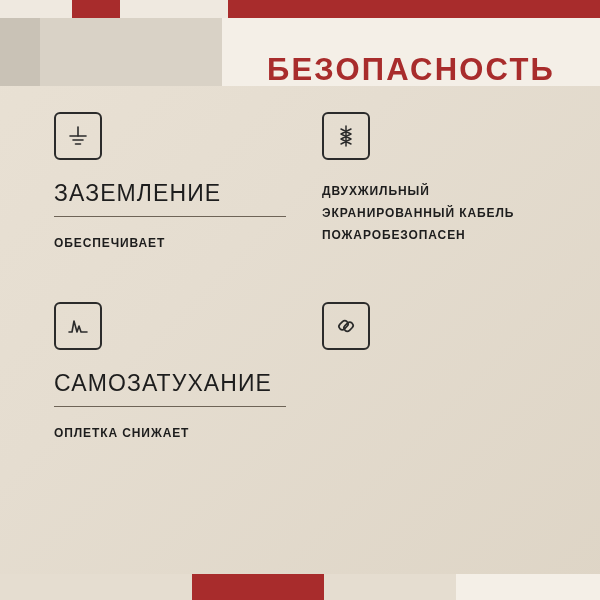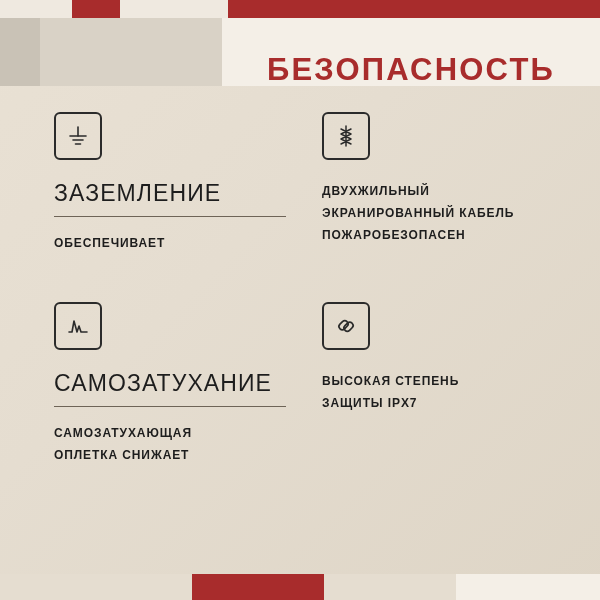--- a/index.html
+++ b/index.html
@@ -203,36 +203,31 @@
     </div>
 
     <div class="card">
       <div class="icon-box">
         <svg width="26" height="26" viewBox="0 0 26 26" fill="none" stroke="#2b2b2b" stroke-width="1.6" stroke-linecap="round" stroke-linejoin="round">
           <path d="M4 19 L7 19 L9 8 L12 19 L14 13 L16 19 L22 19"></path>
         </svg>
       </div>
       <div class="card-title">САМОЗАТУХАНИЕ</div>
       <div class="card-body">
-        <div>САМОЗАТУХАЮЩАЯ</div>
         <div>ОПЛЕТКА СНИЖАЕТ</div>
       </div>
     </div>
 
     <div class="card">
       <div class="icon-box">
         <svg width="26" height="26" viewBox="0 0 26 26" fill="none" stroke="#2b2b2b" stroke-width="1.7" stroke-linecap="round">
           <rect x="5.5" y="9" width="10" height="6.5" rx="3.2" transform="rotate(-45 10.5 12.2)"></rect>
           <rect x="10.5" y="10.5" width="10" height="6.5" rx="3.2" transform="rotate(-45 15.5 13.7)"></rect>
         </svg>
       </div>
-      <div class="card-body">
-        <div>ВЫСОКАЯ СТЕПЕНЬ</div>
-        <div>ЗАЩИТЫ IPX7</div>
-      </div>
     </div>
 
   </div>
 
   <div class="bottom-strip"></div>
   <div class="bottom-red"></div>
   <div class="bottom-light"></div>
 
 </div>
 

